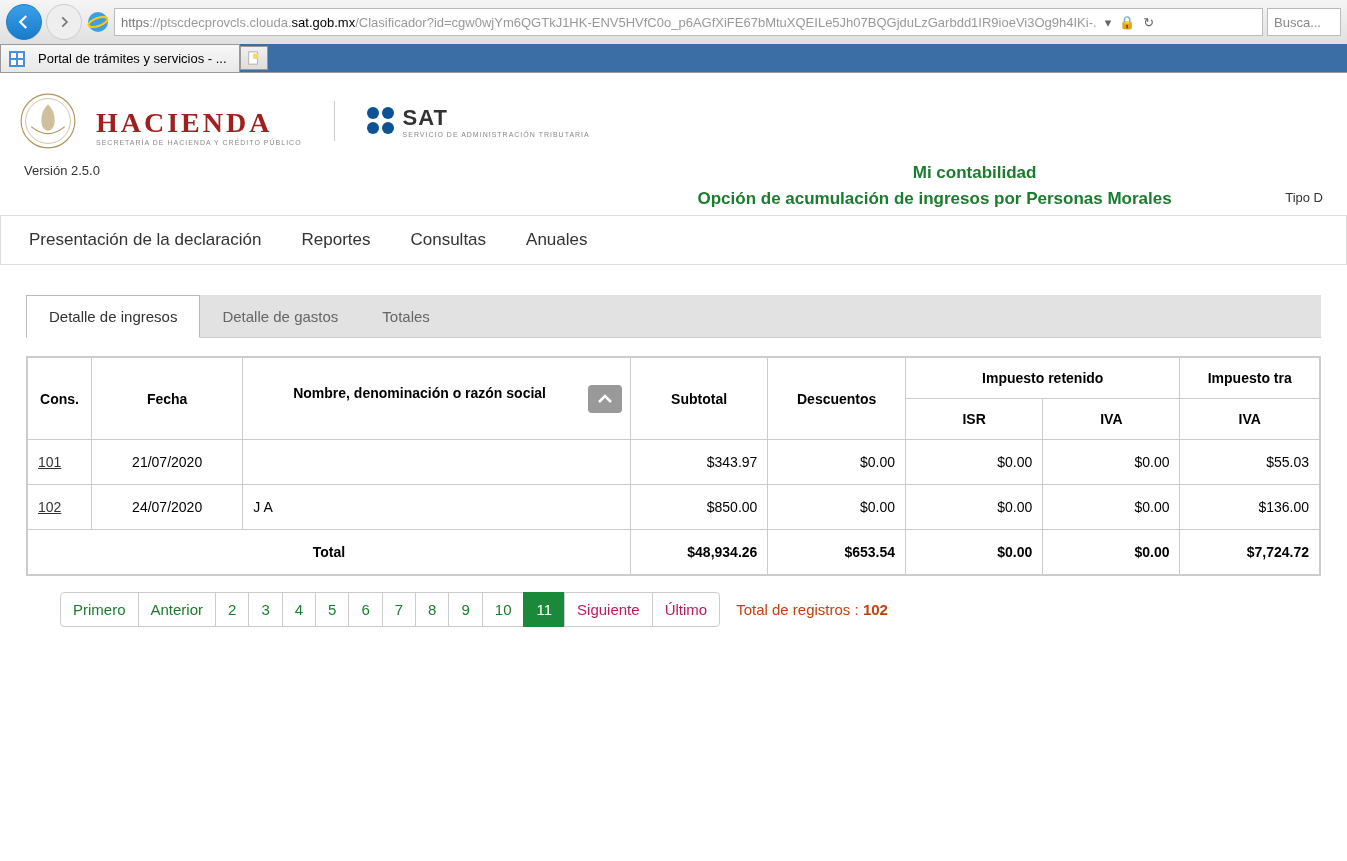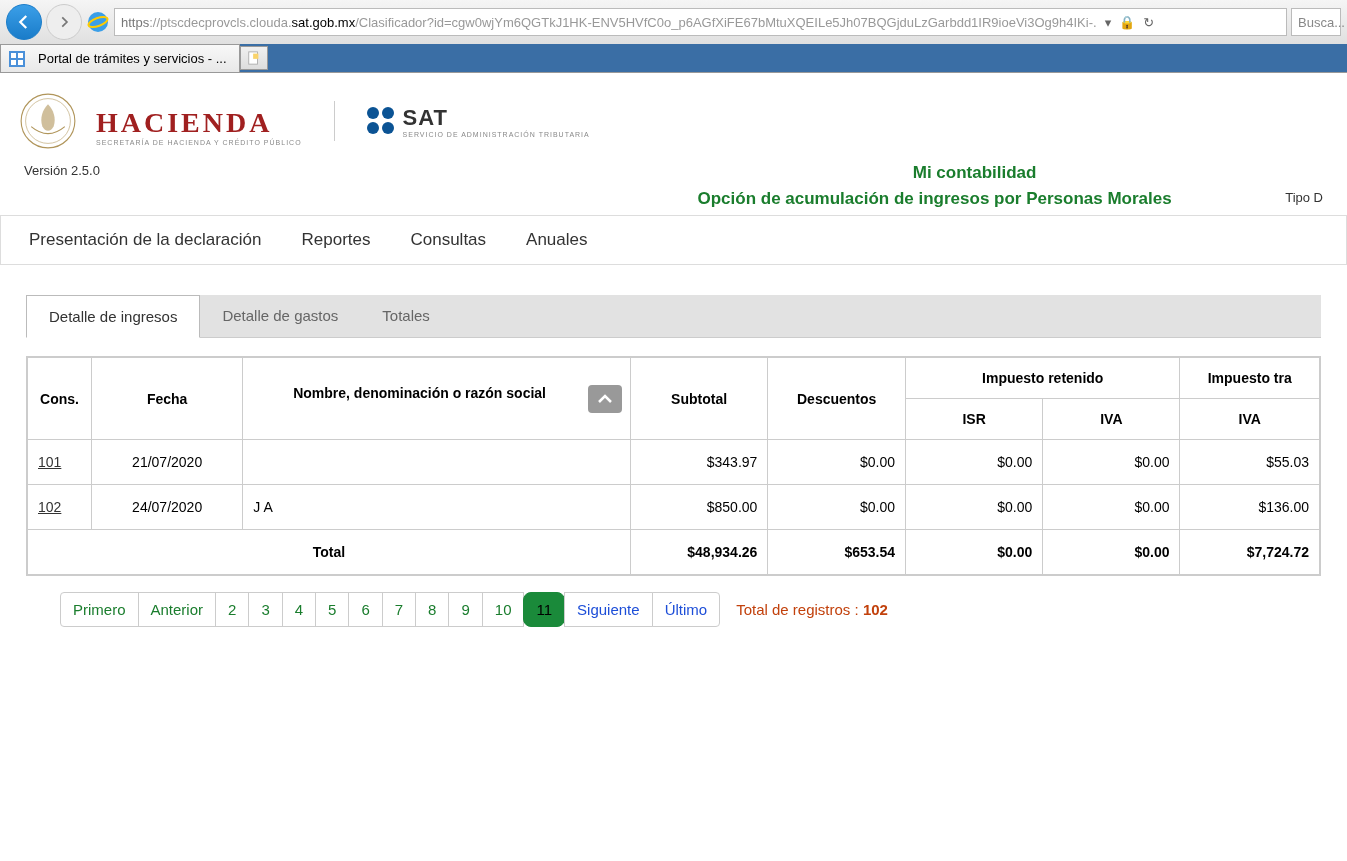--- a/index.html
+++ b/index.html
@@ -10,21 +10,21 @@
 .nav-bar { display: flex; align-items: center; padding: 4px 6px; gap: 4px; background: linear-gradient(to bottom, #f5f5f5, #e0e0e0); }
 .nav-btn { width: 36px; height: 36px; border-radius: 50%; border: 1px solid #ccc; background: #fff; display: flex; align-items: center; justify-content: center; font-size: 20px; cursor: pointer; }
 .nav-btn.back { background: linear-gradient(to bottom, #3b9fe8, #1a7cc9); color: #fff; border-color: #1a7cc9; }
 .nav-btn.forward { background: #eee; color: #777; }
 .ie-icon { width: 24px; height: 24px; }
 .url-bar { flex: 1; background: #fff; border: 1px solid #bbb; height: 28px; display: flex; align-items: center; padding: 12px 6px; font-size: 13px; }
 .url-prefix { color: #777; }
 .url-domain { color: #000; }
 .url-suffix { color: #999; overflow: hidden; white-space: nowrap; }
 .url-icons { display: flex; gap: 8px; margin-left: 8px; align-items: center; color: #666; }
-.search-bar-right { width: 50px; background: #fff; border: 1px solid #bbb; height: 28px; display:flex; align-items:center; padding:0 6px; font-size:13px; color:#888; }
+.search-bar-right { width: 74px; background: #fff; border: 1px solid #bbb; height: 28px; display:flex; align-items:center; padding:0 6px; font-size:13px; color:#888; }
 
 .tab-strip { display: flex; align-items: center; background: #3a6ea5; padding: 0; }
 .tab { background: linear-gradient(to bottom, #f8f8f8, #e8e8e8); border: 1px solid #999; border-bottom: none; padding: 4px 8px; display: flex; align-items: center; gap: 13px; font-size: 13px; height: 28px; min-width: 240px; position: relative; }
 .tab.active { background: #fff; }
 .tab-close { position: absolute; right: 6px; color: #777; font-size: 14px; }
 .tab-icon { width: 16px; height: 16px; }
 .new-tab { width: 28px; height: 24px; background: linear-gradient(to bottom, #f0f0f0, #ddd); border:1px solid #999; display:flex; align-items:center; justify-content:center; }
 
 
 .page { background: #fff; }
@@ -44,41 +44,41 @@
 .meta-left { width: 560px; }
 .meta-version { margin-bottom: 16px; }
 .meta-date { margin-left: 4px; }
 .app-title { color: #1a7d2d; font-weight: bold; font-size: 17px; text-align: center; margin-bottom: 6px; margin-left: 80px; }
 .app-subtitle { color: #1a7d2d; font-weight: bold; font-size: 17px; text-align: center; margin-left: 0px; }
 .tipo { margin-left: auto; font-size: 13px; color: #333; align-self: flex-end; padding-bottom: 4px; }
 
 .menu-bar { border: 1px solid #ddd; background: #fff; display: flex; gap: 40px; padding: 14px 28px; margin: 6px 0 0 0; font-size: 17px; color: #333; }
 
 .content { padding: 30px 26px 0; }
-.tabs-inner { display: flex; background: #e2e2e2; border-bottom: 1px solid #ccc; align-items: flex-start;}
+.tabs-inner { display: flex; background: #e2e2e2; border-bottom: 1px solid #ccc; align-items: center;}
 .inner-tab { padding: 12px 22px; font-size: 15px; color: #666; cursor: pointer; }
 .inner-tab.active { background: #fff; border: 1px solid #bbb; border-bottom: 1px solid #fff; color: #333; margin-bottom: -1px; }
 .inner-spacer { flex:1; }
 
 .table-wrap { border: 1px solid #ccc; margin-top: 18px; }
 table { width: 100%; border-collapse: collapse; font-size: 14px; }
 th { font-weight: bold; text-align: center; padding: 12px 8px; border: 1px solid #ccc; background: #fff; }
 td { border: 1px solid #ccc; padding: 14px 10px; text-align: right; vertical-align: top; }
 td.left { text-align: left; }
 td.center { text-align: center; }
 .cons-link { color: #333; text-decoration: underline; }
 .row-total td { font-weight: bold; }
 .collapse-btn { float: right; background: #999; border-radius: 4px; width: 34px; height: 28px; display:flex; align-items:center; justify-content:center; color:#fff; }
 
 .pager { display: flex; align-items: center; gap: 0; margin-top: 16px; font-size: 15px; flex-wrap: wrap; padding-left: 34px; }
 .pg { border: 1px solid #ccc; padding: 8px 12px; background: #fff; color: #1a7d2d; cursor: pointer; margin-left: -1px; }
 .pg.first { margin-left: 0; border-radius: 4px 0 0 4px; }
 .pg.last { border-radius: 0 4px 4px 0; }
-.pg.current { background: #1a8a3a; color: #000000; border-color: #1a8a3a; border-radius: 8px; }
-.pg.disabled { color: #1d4ed8; cursor: default; }
+.pg.current { background: #1a8a3a; color: #ffffff; border-color: #1a8a3a; }
+.pg.disabled { color: #be185d; cursor: default; }
 .total-reg { margin-left: 16px; color: #c2410c; }
 .total-reg b { font-weight: bold; }
 
 .circle-annot { position: absolute; border: 5px solid #cc0000; border-radius: 50%; width: 240px; height: 70px; left: 14px; top: 609px; pointer-events: none; }
 .content-rel { position: relative; }
 </style>
 </head>
 <body>
 
 <div class="browser-chrome">

